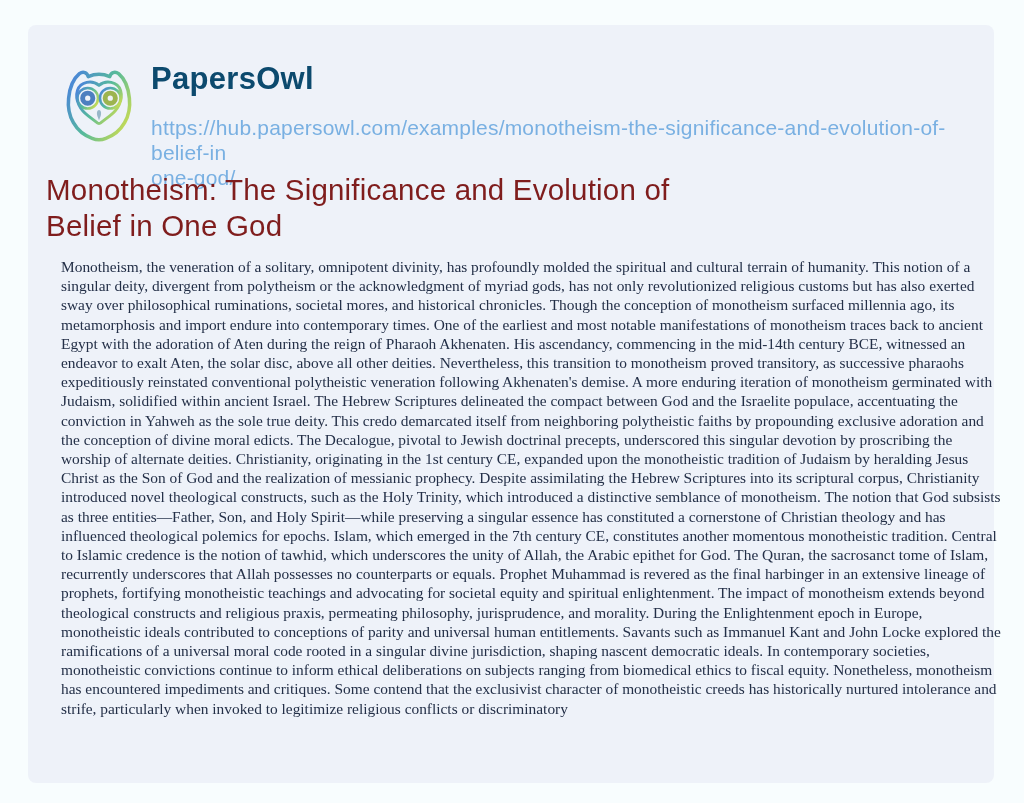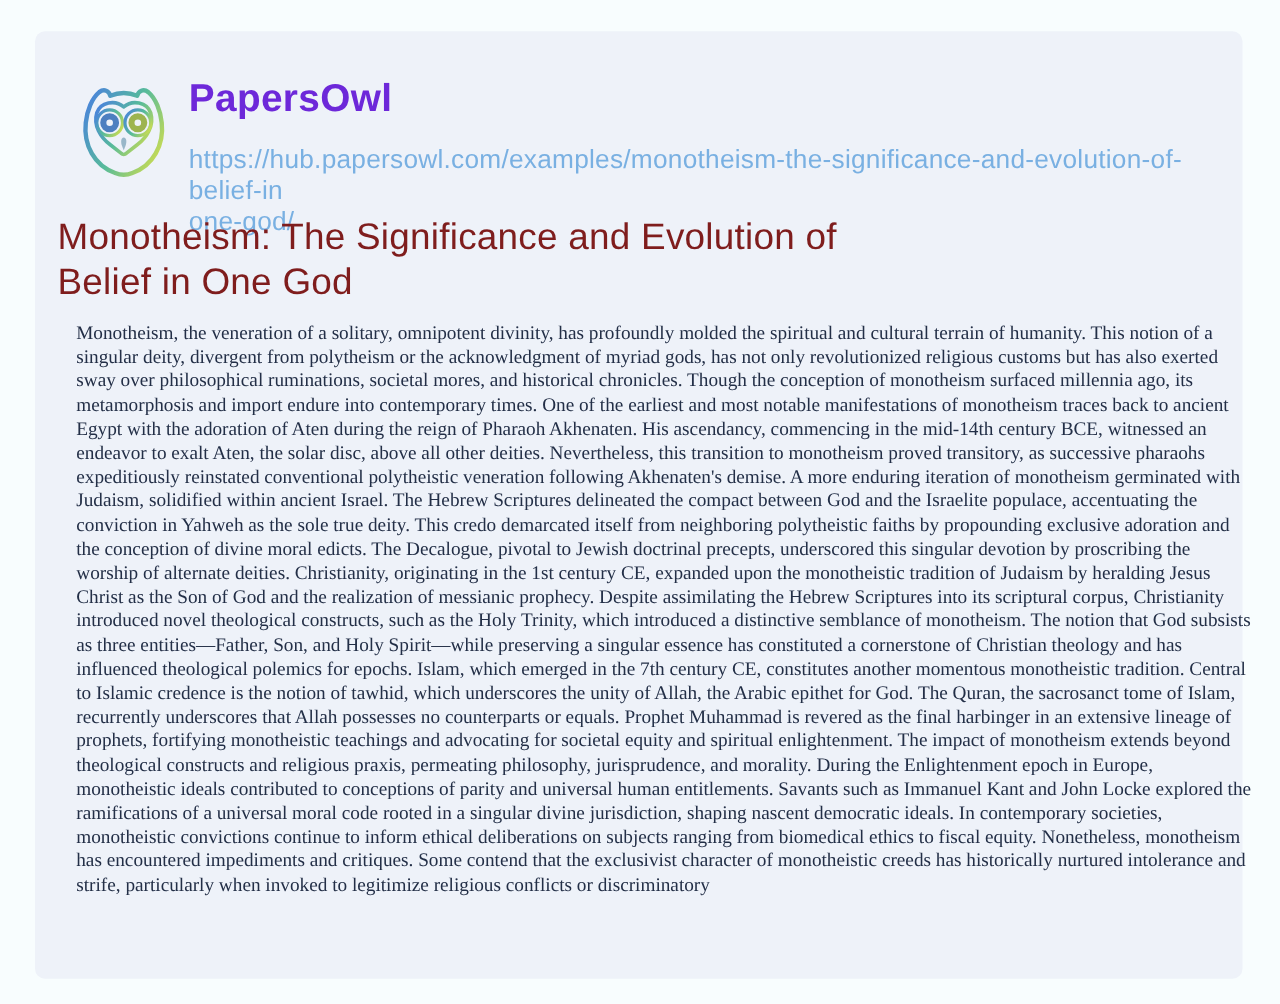--- a/index.html
+++ b/index.html
@@ -34,21 +34,21 @@
 
   .brand-block {
     position: absolute;
     left: 123px;
     top: 34px;
   }
 
   .brand-name {
     font-size: 31px;
     font-weight: 700;
-    color: #6d28d9;
+    color: #0c4a6e;
     line-height: 40px;
     letter-spacing: 0.3px;
   }
 
   .page-url {
     margin-top: 16px;
     max-width: 810px;
     font-size: 21px;
     line-height: 25px;
     color: #79b0e2;

